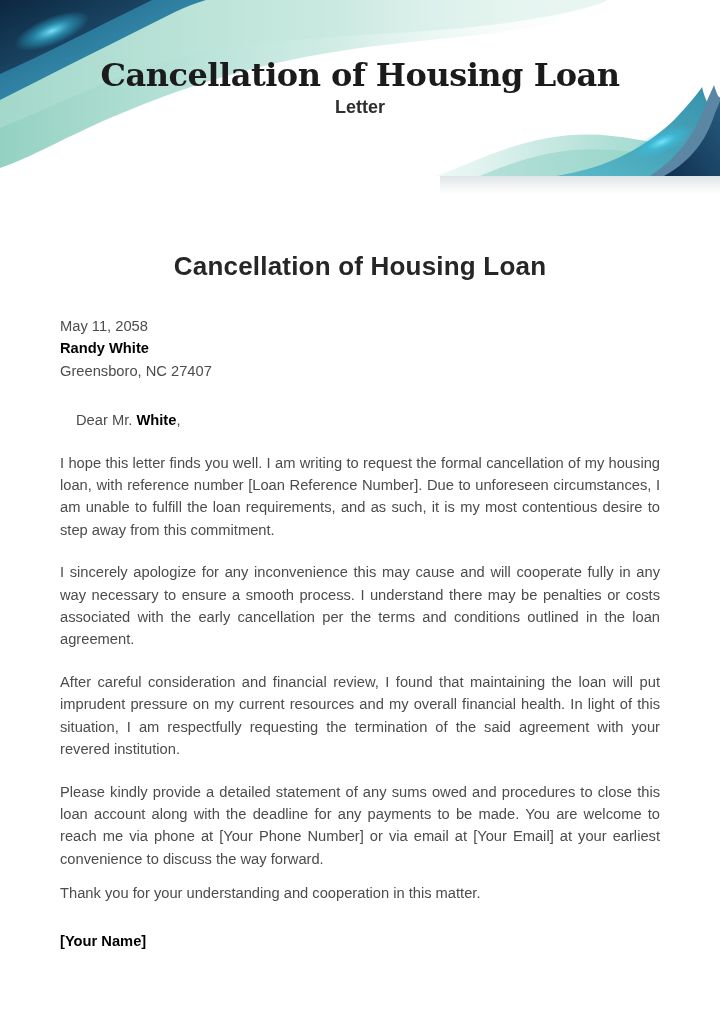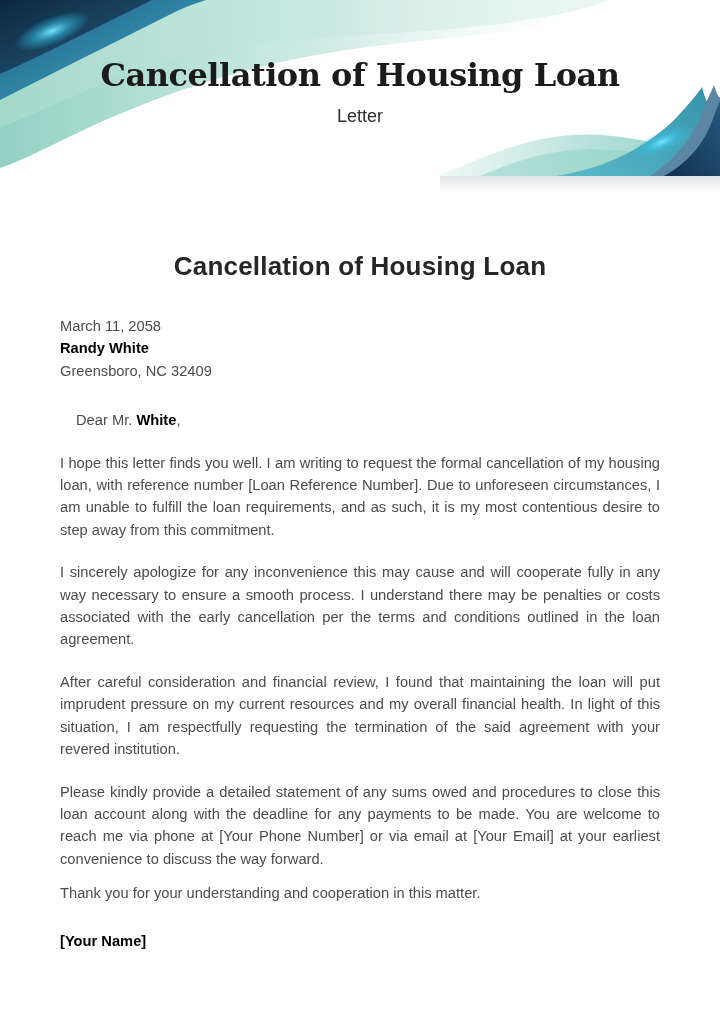--- a/index.html
+++ b/index.html
@@ -40,24 +40,24 @@
   .hero-title {
     margin: 0;
     font-family: "DejaVu Serif", serif;
     font-weight: 700;
     font-size: 32px;
     line-height: 38px;
     color: #1b1b1b;
     letter-spacing: -0.5px;
   }
   .hero-subtitle {
-    margin-top: 11px;
+    margin-top: 2px;
     font-size: 18px;
     line-height: 22px;
-    font-weight: 400;
+    font-weight: 700;
     color: #2e2e2e;
   }
 
   
   .letter {
     padding: 0 60px;
     color: #4c4c4c;
     font-size: 14.7px;
     line-height: 22.4px;
   }
@@ -155,23 +155,23 @@
       <h1 class="hero-title">Cancellation of Housing Loan</h1>
       <div class="hero-subtitle">Letter</div>
     </div>
   </header>
 
   <main class="letter">
 
     <h2 class="letter-heading">Cancellation of Housing Loan</h2>
 
     <div class="addr-block">
-      <div>March 11, 2058</div>
+      <div>May 11, 2058</div>
       <div class="bold">Randy White</div>
-      <div>Greensboro, NC 32409</div>
+      <div>Greensboro, NC 27407</div>
     </div>
 
     <p class="salutation"><span>Dear Mr. </span><span class="bold">White</span><span>,</span></p>
 
     <p class="para">I hope this letter finds you well. I am writing to request the formal cancellation of my housing loan, with reference number [Loan Reference Number]. Due to unforeseen circumstances, I am unable to fulfill the loan requirements, and as such, it is my most contentious desire to step away from this commitment.</p>
     <p class="para">I sincerely apologize for any inconvenience this may cause and will cooperate fully in any way necessary to ensure a smooth process. I understand there may be penalties or costs associated with the early cancellation per the terms and conditions outlined in the loan agreement.</p>
     <p class="para">After careful consideration and financial review, I found that maintaining the loan will put imprudent pressure on my current resources and my overall financial health. In light of this situation, I am respectfully requesting the termination of the said agreement with your revered institution.</p>
     <p class="para">Please kindly provide a detailed statement of any sums owed and procedures to close this loan account along with the deadline for any payments to be made. You are welcome to reach me via phone at [Your Phone Number] or via email at [Your Email] at your earliest convenience to discuss the way forward.</p>
 
     <p class="thanks">Thank you for your understanding and cooperation in this matter.</p>

